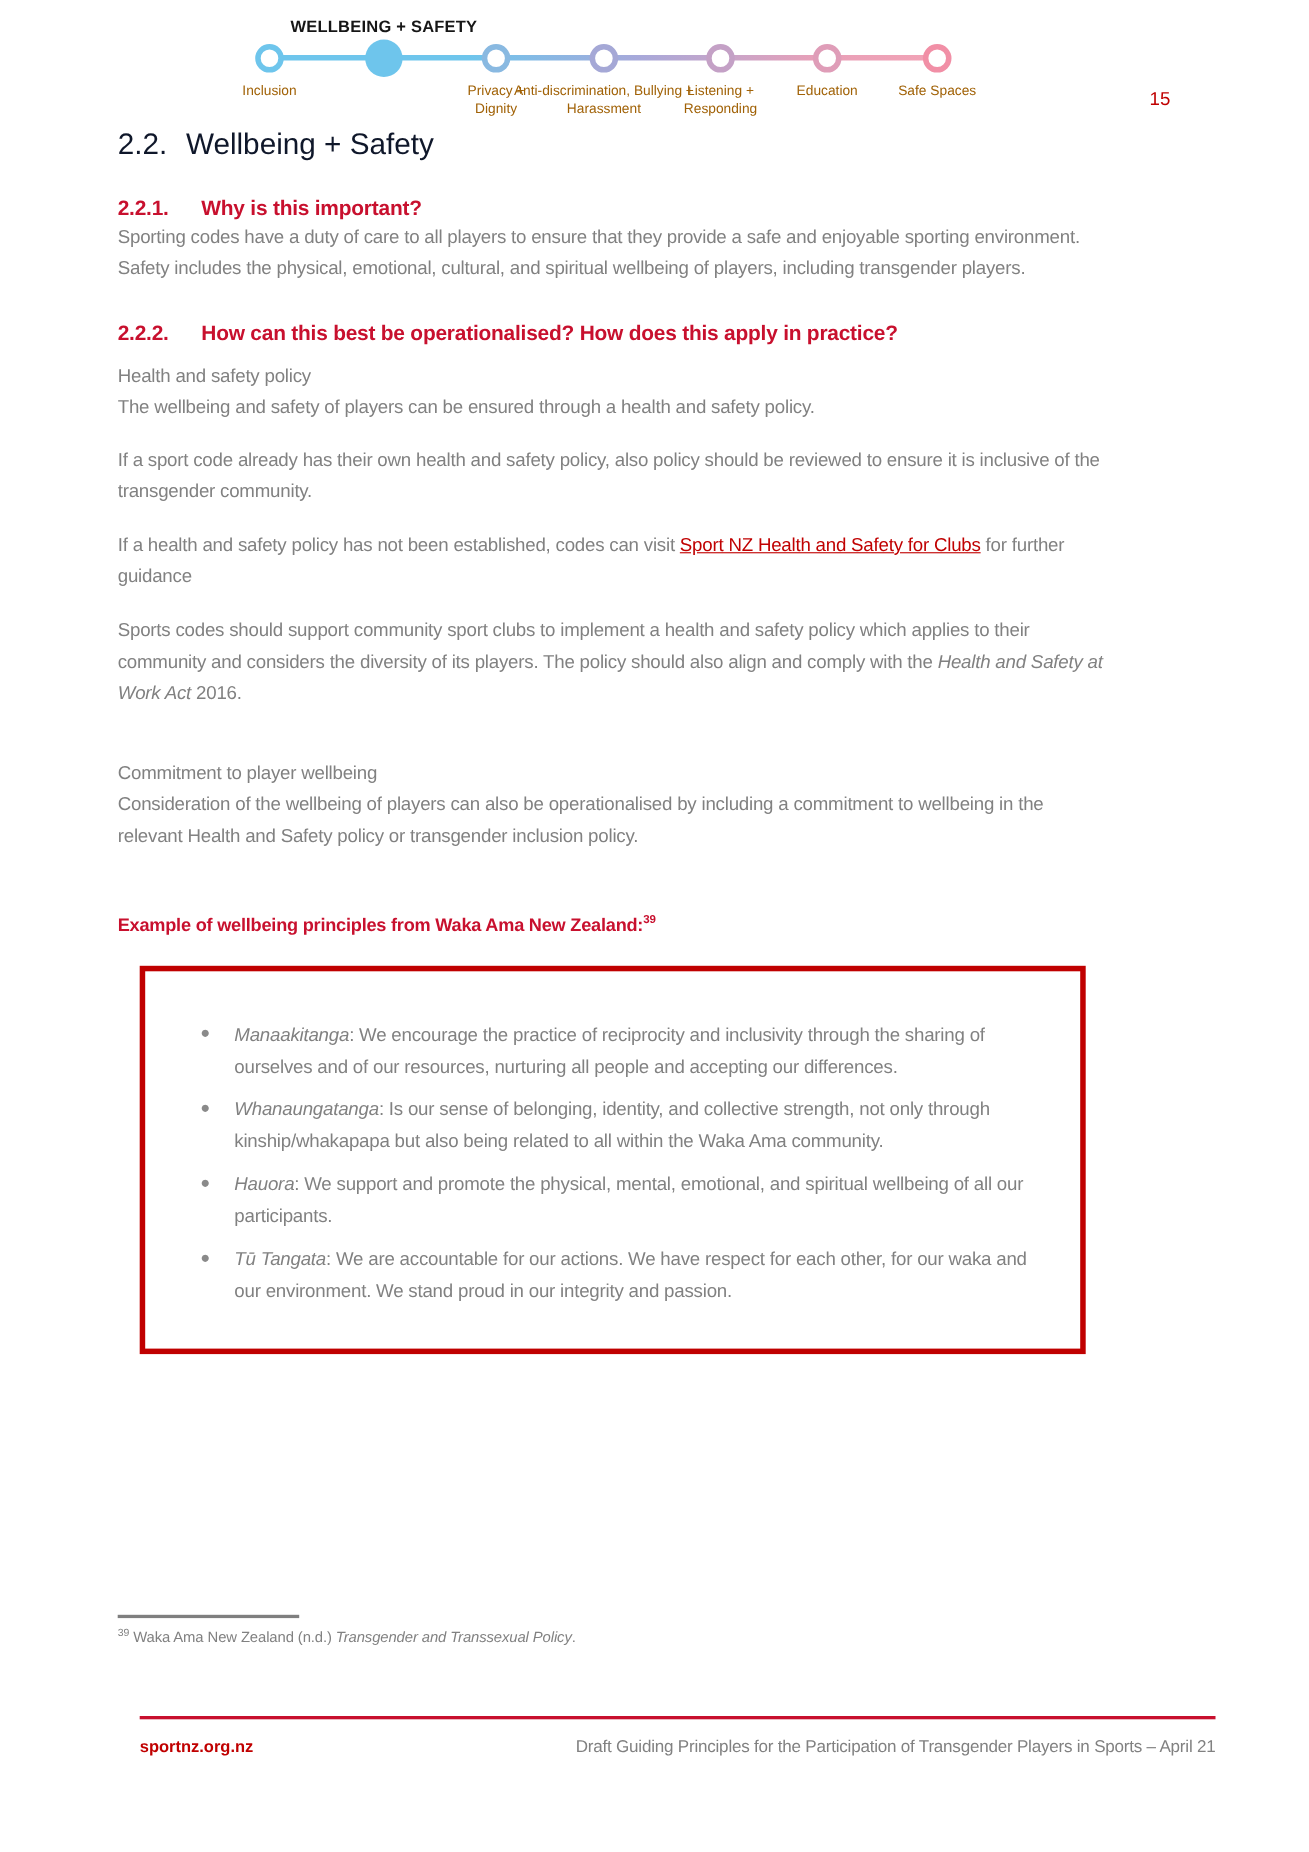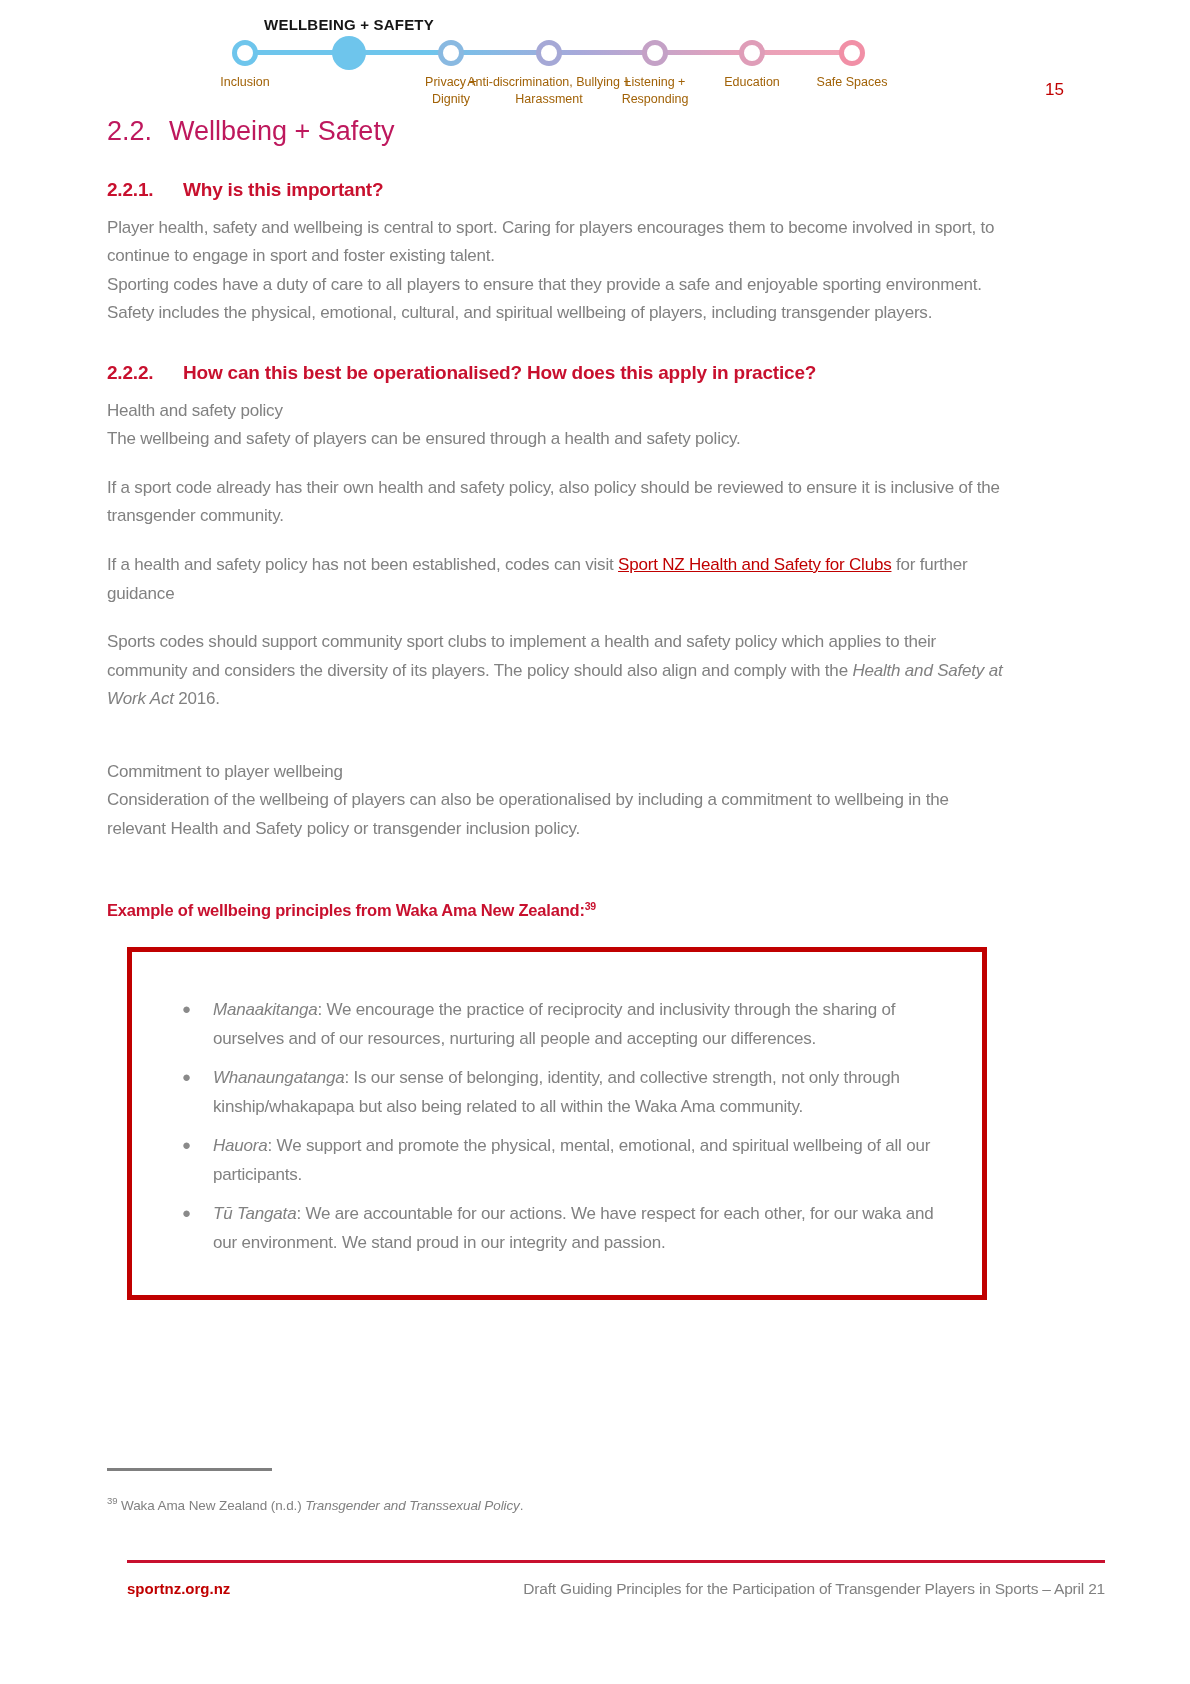--- a/index.html
+++ b/index.html
@@ -34,21 +34,21 @@
   .s3 .step-label{width:170px}
   .s4 .step-label{width:100px}
   .active-label{
     position:absolute;top:-24px;left:50%;transform:translateX(-50%);
     font-size:15px;font-weight:bold;color:#161616;letter-spacing:.2px;white-space:nowrap;
   }
   .page-number{position:absolute;left:1045px;top:80px;color:#C00000;font-size:17px;}
   
   .content{position:absolute;left:107px;top:0;width:905px;padding-top:116px;
     color:#818181;font-size:17px;line-height:1.68;letter-spacing:-0.2px;}
-  .doc-title{color:#be185d;font-size:27px;letter-spacing:0;line-height:1.15;}
+  .doc-title{color:#0f172a;font-size:27px;letter-spacing:0;line-height:1.15;}
   .doc-title .t-num{display:inline-block;width:62px;}
   
   .callout{position:relative;margin-top:30px;height:80px;}
   .callout-circle{
     position:absolute;left:-3px;top:0;width:74px;height:74px;border-radius:50%;
     background:#8CC9E9;z-index:2;display:flex;align-items:center;justify-content:center;
   }
   .callout-box{
     position:absolute;left:52px;top:1px;width:590px;
     border:4px solid #7EC3E5;border-radius:28px;
@@ -75,21 +75,21 @@
     border:5px solid #C00000;
     padding:44px 38px 38px 48px;
   }
   .red-box ul{list-style:none;margin:0;padding:0;}
   .red-box li{position:relative;padding-left:33px;margin-bottom:11px;}
   .red-box li:last-child{margin-bottom:0;}
   .bullet-dot{position:absolute;left:2px;top:0;color:#8a8a8a;font-size:15px;}
   
   .footnote-block{position:absolute;left:107px;top:1468px;width:905px;color:#818181;}
   .footnote-sep{width:165px;height:3px;background:#7F7F7F;}
-  .footnote-text{margin-top:24px;font-size:13.5px;letter-spacing:-0.1px;}
+  .footnote-text{margin-top:8px;font-size:13.5px;letter-spacing:-0.1px;}
   .footnote-text sup{font-size:9.5px;}
   .footer{position:absolute;left:107px;top:1560px;width:978px;margin-left:20px;}
   .footer-rule{height:3px;background:#C8102E;}
   .footer-row{display:flex;justify-content:space-between;align-items:baseline;margin-top:17px;}
   .footer-site{color:#C00000;font-weight:bold;font-size:15px;}
   .footer-text{color:#818181;font-size:15.5px;letter-spacing:-0.2px;}
 </style>
 </head>
 <body>
 
@@ -140,21 +140,20 @@
 
     <div class="doc-title">
       <span class="t-num">2.2.</span><span>Wellbeing + Safety</span>
     </div>
 
 
     <div class="sec-head h-22-1">
       <span class="s-num">2.2.1.</span><span>Why is this important?</span>
     </div>
 
-    <p class="gap-s">Player health, safety and wellbeing is central to sport. Caring for players encourages them to become involved in sport, to continue to engage in sport and foster existing talent.</p>
     <p>Sporting codes have a duty of care to all players to ensure that they provide a safe and enjoyable sporting environment. Safety includes the physical, emotional, cultural, and spiritual wellbeing of players, including transgender players.</p>
 
     <div class="sec-head h-22-2">
       <span class="s-num">2.2.2.</span><span>How can this best be operationalised? How does this apply in practice?</span>
     </div>
 
     <p class="gap-s">Health and safety policy</p>
     <p>The wellbeing and safety of players can be ensured through a health and safety policy.</p>
 
     <p class="gap-m">If a sport code already has their own health and safety policy, also policy should be reviewed to ensure it is inclusive of the transgender community.</p>

